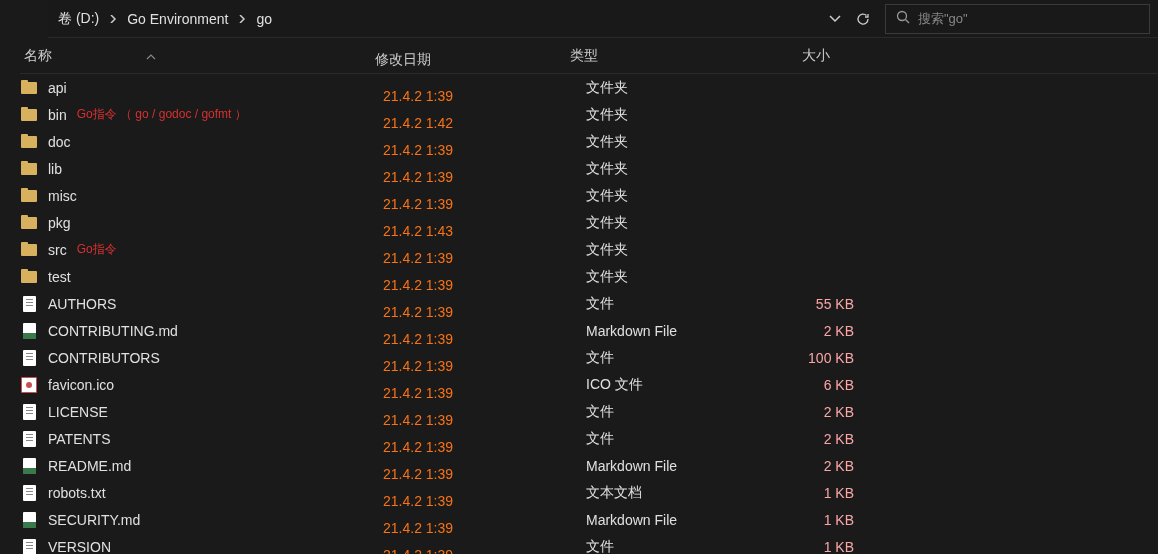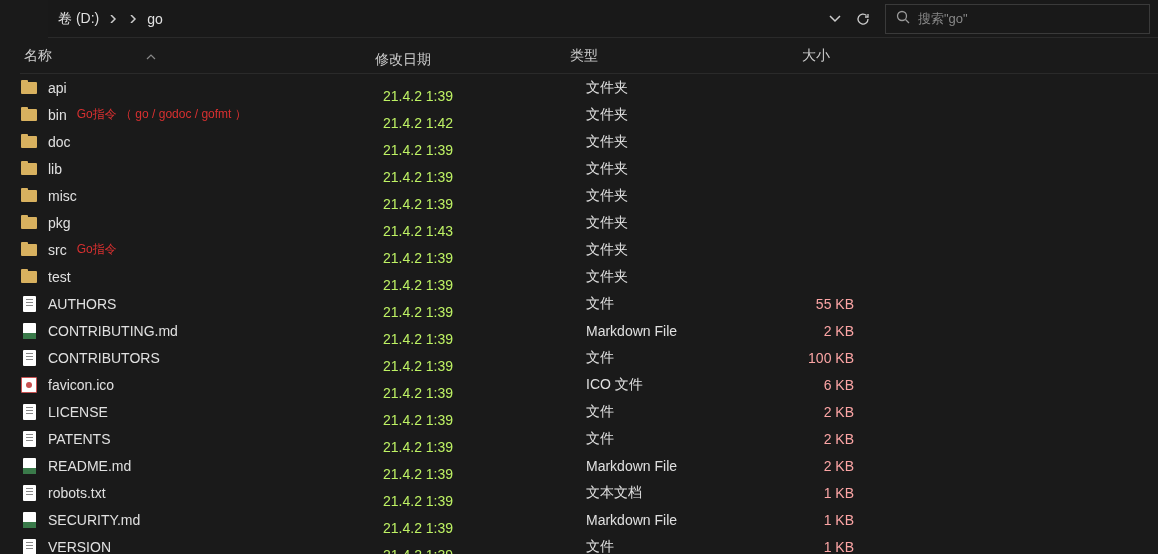--- a/index.html
+++ b/index.html
@@ -211,21 +211,21 @@
     .file-name {
       color: #e0e0e0;
     }
     .annotation {
       color: #d83030;
       margin-left: 10px;
       font-size: 12px;
     }
     .cell-date {
       width: 195px;
-      color: #bef264;
+      color: #f97316;
       margin-top: 16px;
     }
     .cell-type {
       width: 170px;
       color: #e0e0e0;
     }
     .cell-size {
       width: 100px;
       text-align: right;
       color: #fca5a5;
@@ -236,20 +236,21 @@
 <body>
 
 <div class="top-bar">
   <div class="breadcrumb">
     <span class="breadcrumb-item">卷 (D:)</span>
     <span class="breadcrumb-sep">
       <svg width="8" height="8" viewBox="0 0 8 8">
           <path d="M2 0 L6 4 L2 8" stroke="#ccc" stroke-width="1.5" fill="none"></path>
         </svg>
     </span>
+    <span class="breadcrumb-item">Go Environment</span>
     <span class="breadcrumb-sep">
       <svg width="8" height="8" viewBox="0 0 8 8">
           <path d="M2 0 L6 4 L2 8" stroke="#ccc" stroke-width="1.5" fill="none"></path>
         </svg>
     </span>
     <span class="breadcrumb-item">go</span>
   </div>
   <div class="breadcrumb-controls">
     <div class="breadcrumb-btn">
       <svg width="12" height="8" viewBox="0 0 12 8">

